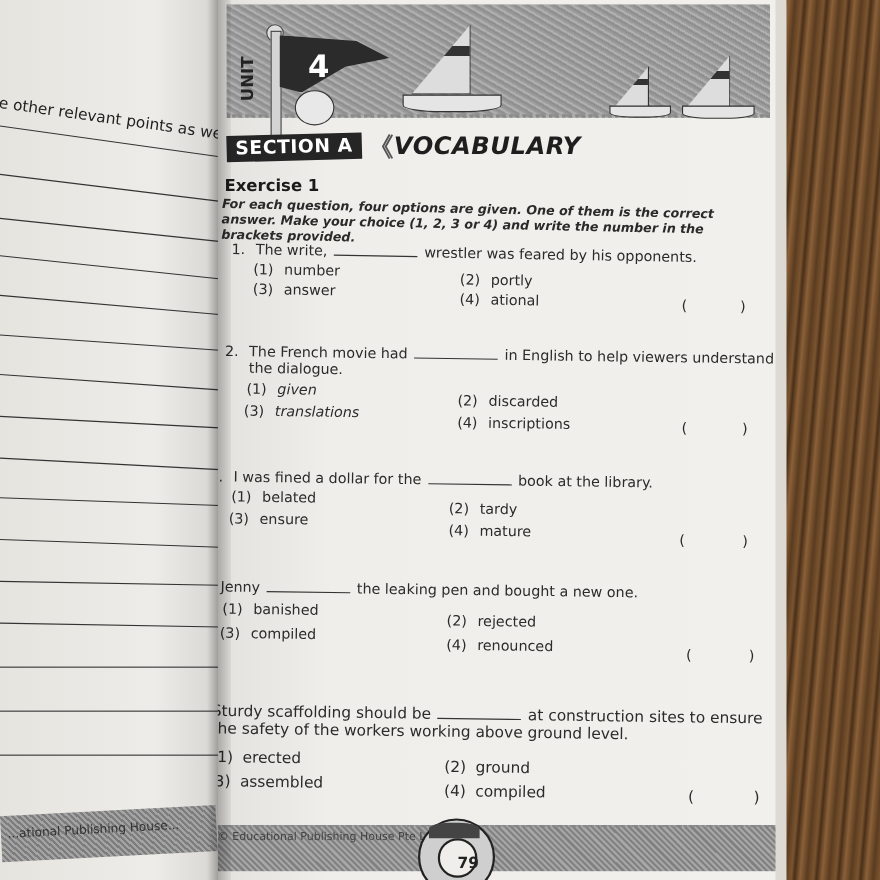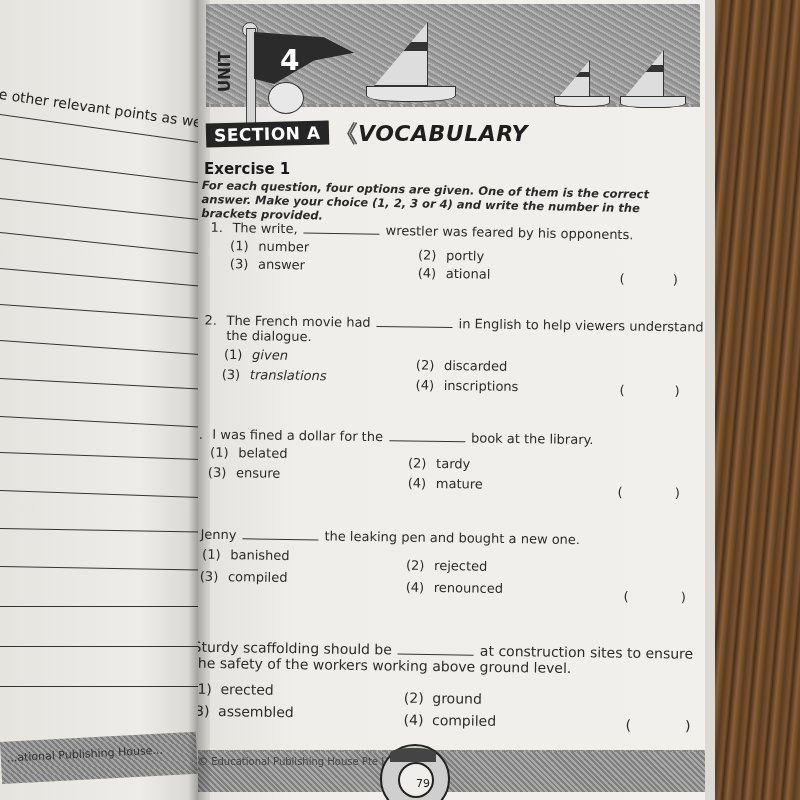--- a/index.html
+++ b/index.html
@@ -55,21 +55,21 @@
   .opt .n{display:inline-block;width:24px;}
   .bracket{position:absolute;white-space:nowrap;}
   .bracket span{display:inline-block;}
   .footer-band{position:absolute;left:0;top:750px;width:514px;height:40px;
     background:repeating-linear-gradient(45deg,#7f7f7f 0 2px,#a9a9a9 2px 4px);border-top:2px dotted #8a8a8a;}
   .footer-copy{position:absolute;left:0;top:756px;font-size:10px;color:#444;}
   .lifebuoy{position:absolute;left:182px;top:744px;width:66px;height:66px;border-radius:50%;
     background:#cfcfcf;border:2px solid #222;}
   .lifebuoy::before{content:"";position:absolute;left:8px;top:2px;width:46px;height:14px;background:#444;border-radius:40% 40% 0 0;}
   .lifebuoy-inner{position:absolute;left:16px;top:16px;width:32px;height:32px;border-radius:50%;background:#efeeea;border:2px solid #222;}
-  .page-number{position:absolute;left:218px;top:777px;font-size:11px;font-weight:normal;color:#222;}
+  .page-number{position:absolute;left:218px;top:777px;font-size:14px;font-weight:bold;color:#222;}
 </style>
 </head>
 <body>
 
 <div class="table-wood"></div>
 
 <div class="left-page">
   <div class="heading">e other relevant points as well</div>
   <div class="rule" style="top:114px;width:200px;transform:rotate(8deg)"></div>
   <div class="rule" style="top:158px;width:200px;transform:rotate(7deg)"></div>

